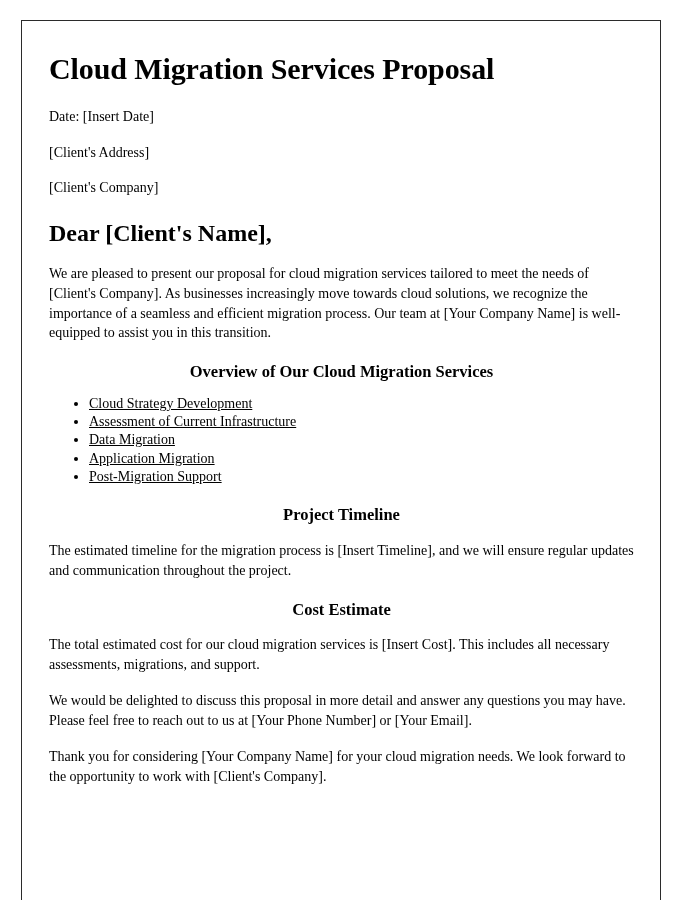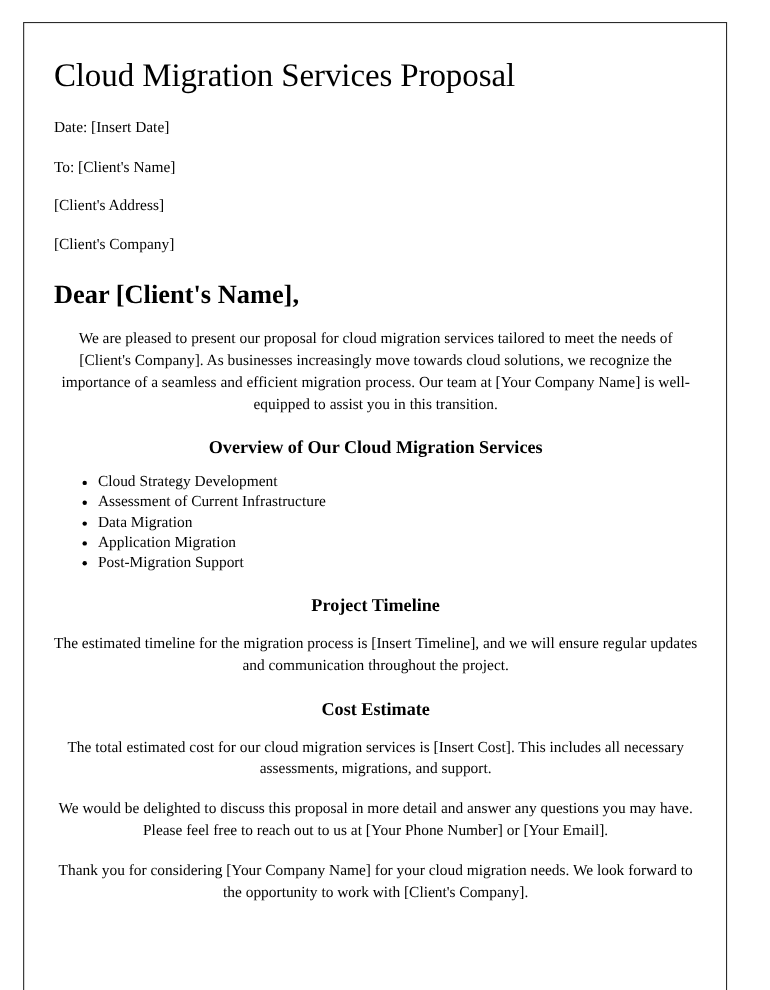--- a/index.html
+++ b/index.html
@@ -26,21 +26,21 @@
     box-sizing: border-box;
     border: 1px solid #2b2b2b;
     background: #ffffff;
     padding: 26px 26px 40px 27px;
     overflow: hidden;
   }
 
   
   .doc-title {
     font-size: 30px;
-    font-weight: normal;
+    font-weight: bold;
     line-height: 1.18;
     margin: 4px 0 22px 0;
     letter-spacing: -0.1px;
   }
   .h2 {
     font-size: 24px;
     font-weight: bold;
     line-height: 1.2;
     margin: 22px 0 14px 0;
   }
@@ -55,50 +55,50 @@
   
   .meta-line {
     font-size: 14px;
     line-height: 1.3;
     margin: 0 0 17px 0;
   }
   p.body {
     font-size: 14px;
     line-height: 1.42;
     margin: 16px 0 14px 0;
-    text-align: center;
+    text-align: left;
     max-width: 588px;
   }
   p.body.tight {
     margin-bottom: 0;
   }
 
   
   ul.bullets {
     margin: 0 0 4px 0;
     padding-left: 40px;
     list-style-type: disc;
+    text-decoration: underline;
   }
   ul.bullets li {
     font-size: 14px;
     line-height: 1.3;
     margin: 0;
     padding: 0;
   }
 </style>
 </head>
 <body>
 
 <div class="page">
 
   <h1 class="doc-title">Cloud Migration Services Proposal</h1>
 
   <div class="meta-block">
     <div class="meta-line">Date: [Insert Date]</div>
-    <div class="meta-line">To: [Client's Name]</div>
     <div class="meta-line">[Client's Address]</div>
     <div class="meta-line">[Client's Company]</div>
   </div>
 
   <h2 class="h2">Dear [Client's Name],</h2>
 
   <p class="body">We are pleased to present our proposal for cloud migration services tailored to meet the needs of [Client's Company]. As businesses increasingly move towards cloud solutions, we recognize the importance of a seamless and efficient migration process. Our team at [Your Company Name] is well-equipped to assist you in this transition.</p>
 
   <h3 class="h3">Overview of Our Cloud Migration Services</h3>
 

